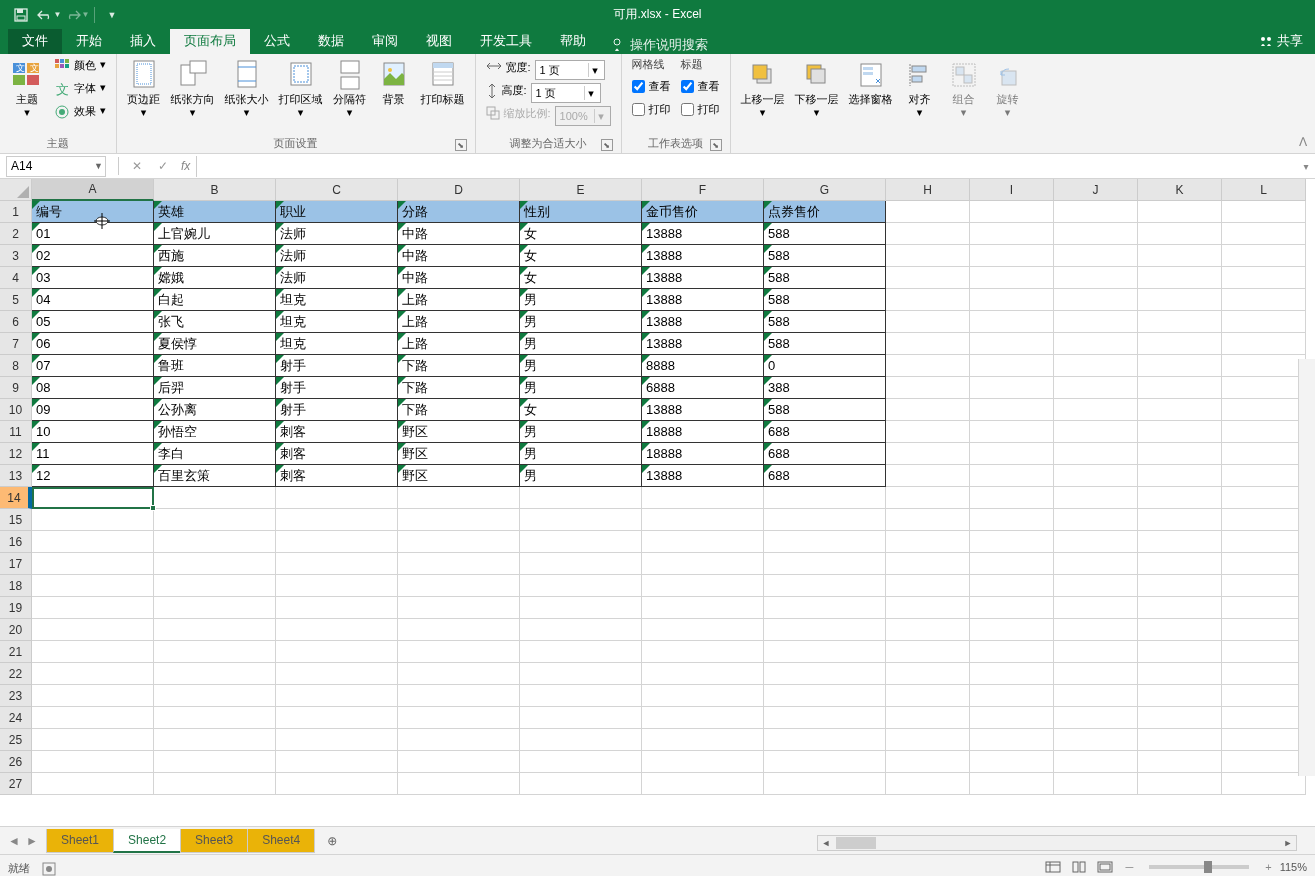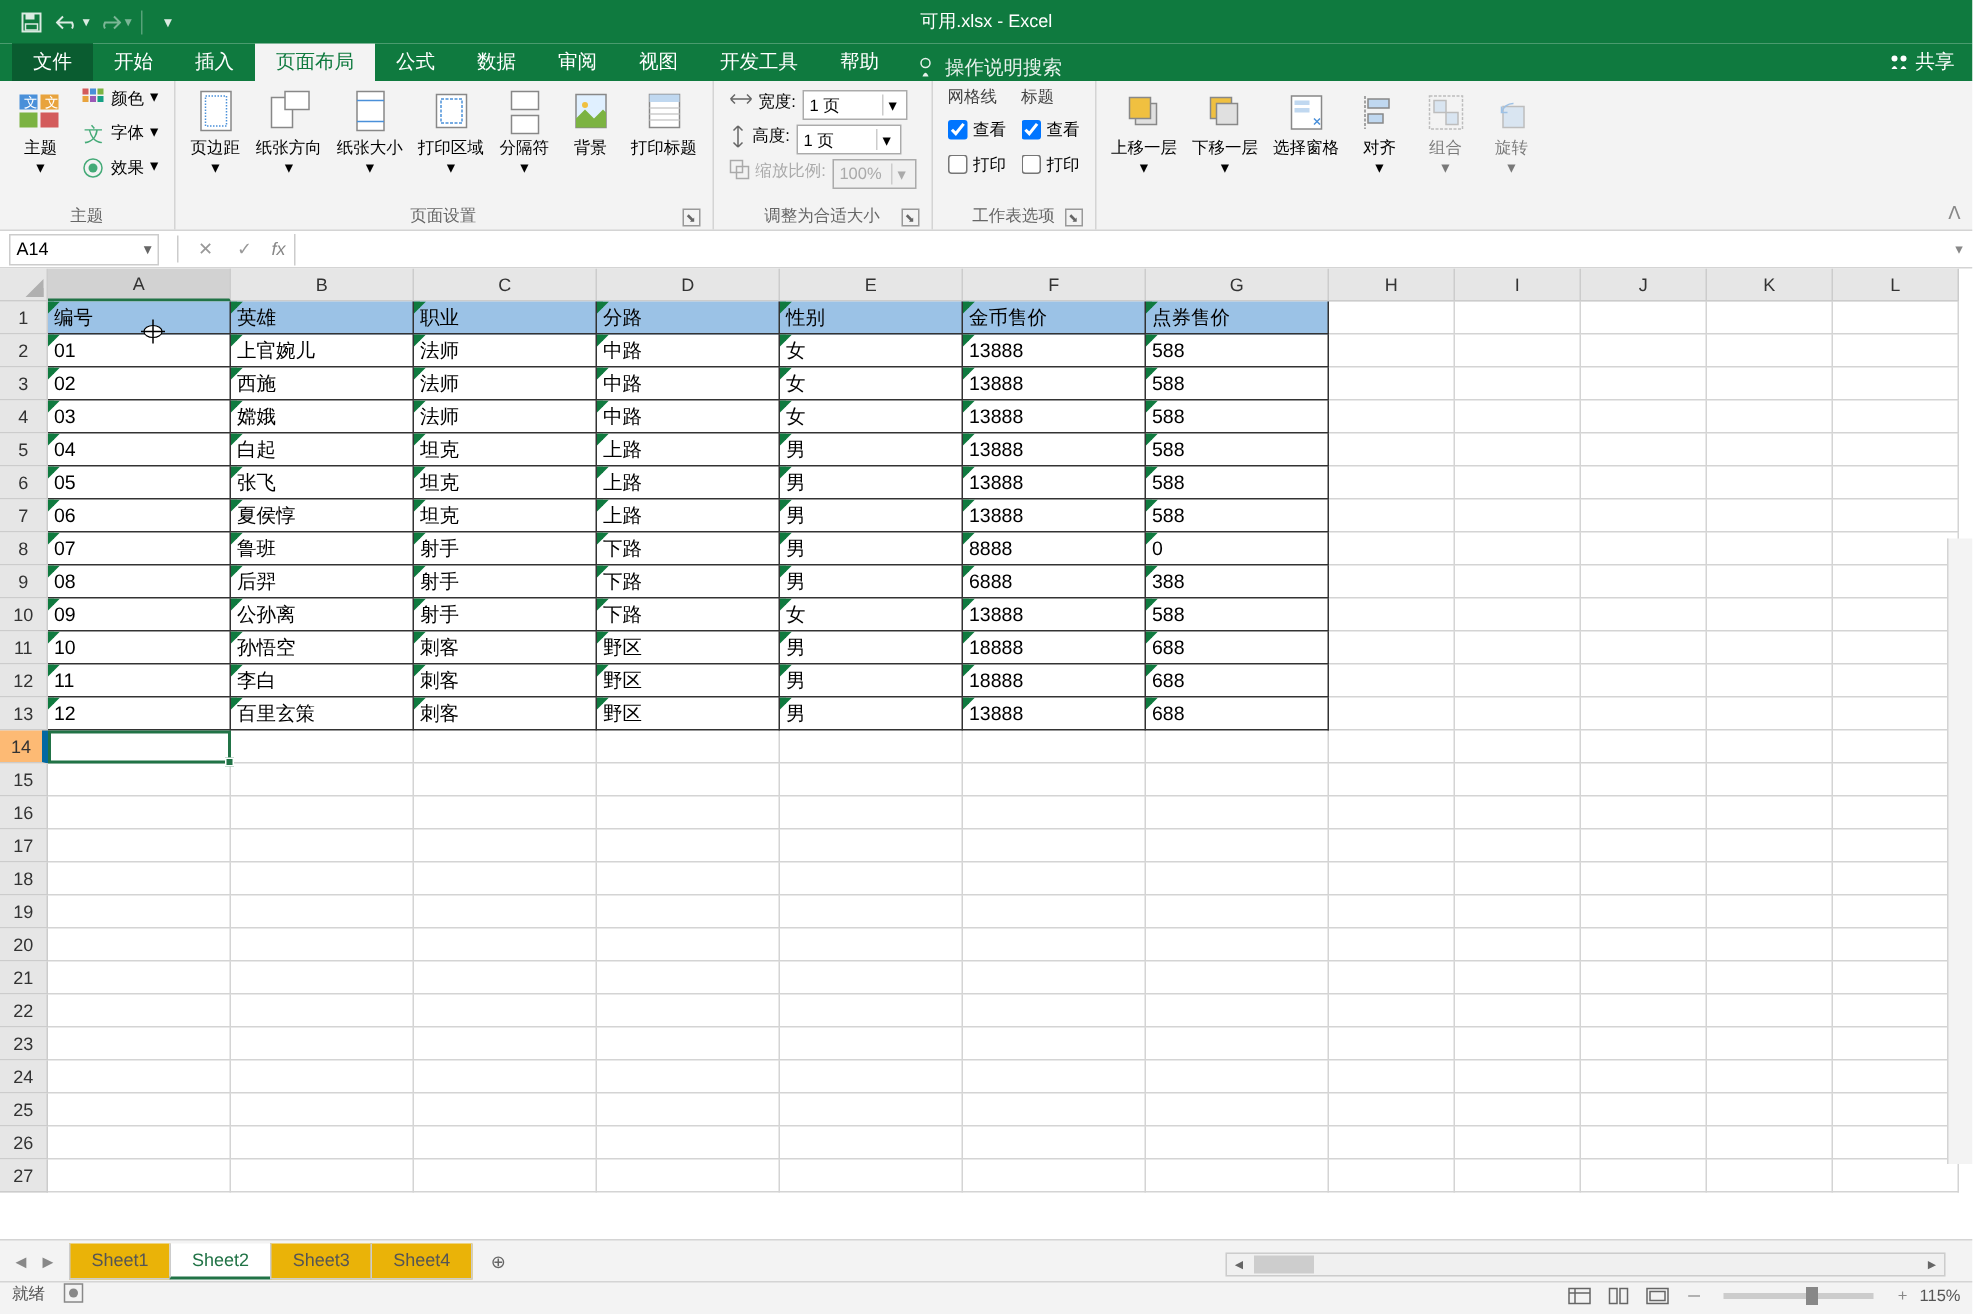--- a/index.html
+++ b/index.html
@@ -64,21 +64,21 @@
 .tab-nav{display:flex;gap:2px;padding:0 6px;color:#888}
 .tab-nav span{width:16px;text-align:center;cursor:pointer}
 .stab{padding:4px 14px;border:1px solid #ccc;border-top:none;background:#fff;font-size:12px;cursor:pointer;margin-right:-1px}
 .stab.active{background:#fff;border-bottom:2px solid #217346;color:#217346}
 .stab.inactive{background:#eab308;color:#555}
 .add-sheet{width:28px;height:22px;display:flex;align-items:center;justify-content:center;color:#666;margin-left:4px;border:1px solid transparent}
 .hscroll{position:absolute;right:18px;bottom:3px;width:480px;height:16px;background:#f0f0f0;border:1px solid #ccc;display:flex;align-items:center}
 .hscroll-thumb{width:40px;height:12px;background:#cdcdcd;margin-left:2px}
 .hscroll-btn{width:16px;height:14px;display:flex;align-items:center;justify-content:center;font-size:9px;color:#666}
 .vscroll{position:absolute;right:0;top:180px;width:17px;bottom:50px;background:#f3f3f3;border-left:1px solid #d4d4d4}
-.statusbar{height:22px;background:#f3f3f3;border-top:1px solid #d4d4d4;display:flex;align-items:flex-start;padding:0 8px;font-size:11px;color:#555}
+.statusbar{height:22px;background:#f3f3f3;border-top:1px solid #d4d4d4;display:flex;align-items:flex-end;padding:0 8px;font-size:11px;color:#555}
 .sb-right{margin-left:auto;display:flex;align-items:center;gap:2px}
 .view-btn{width:24px;height:18px;display:flex;align-items:center;justify-content:center;border:1px solid transparent}
 .zoom-slider{width:100px;height:4px;background:#ccc;margin:0 8px;position:relative}
 .zoom-thumb{position:absolute;left:55%;top:-4px;width:8px;height:12px;background:#888}
 svg{display:block}
 </style>
 </head>
 <body>
 
 <div class="titlebar">

